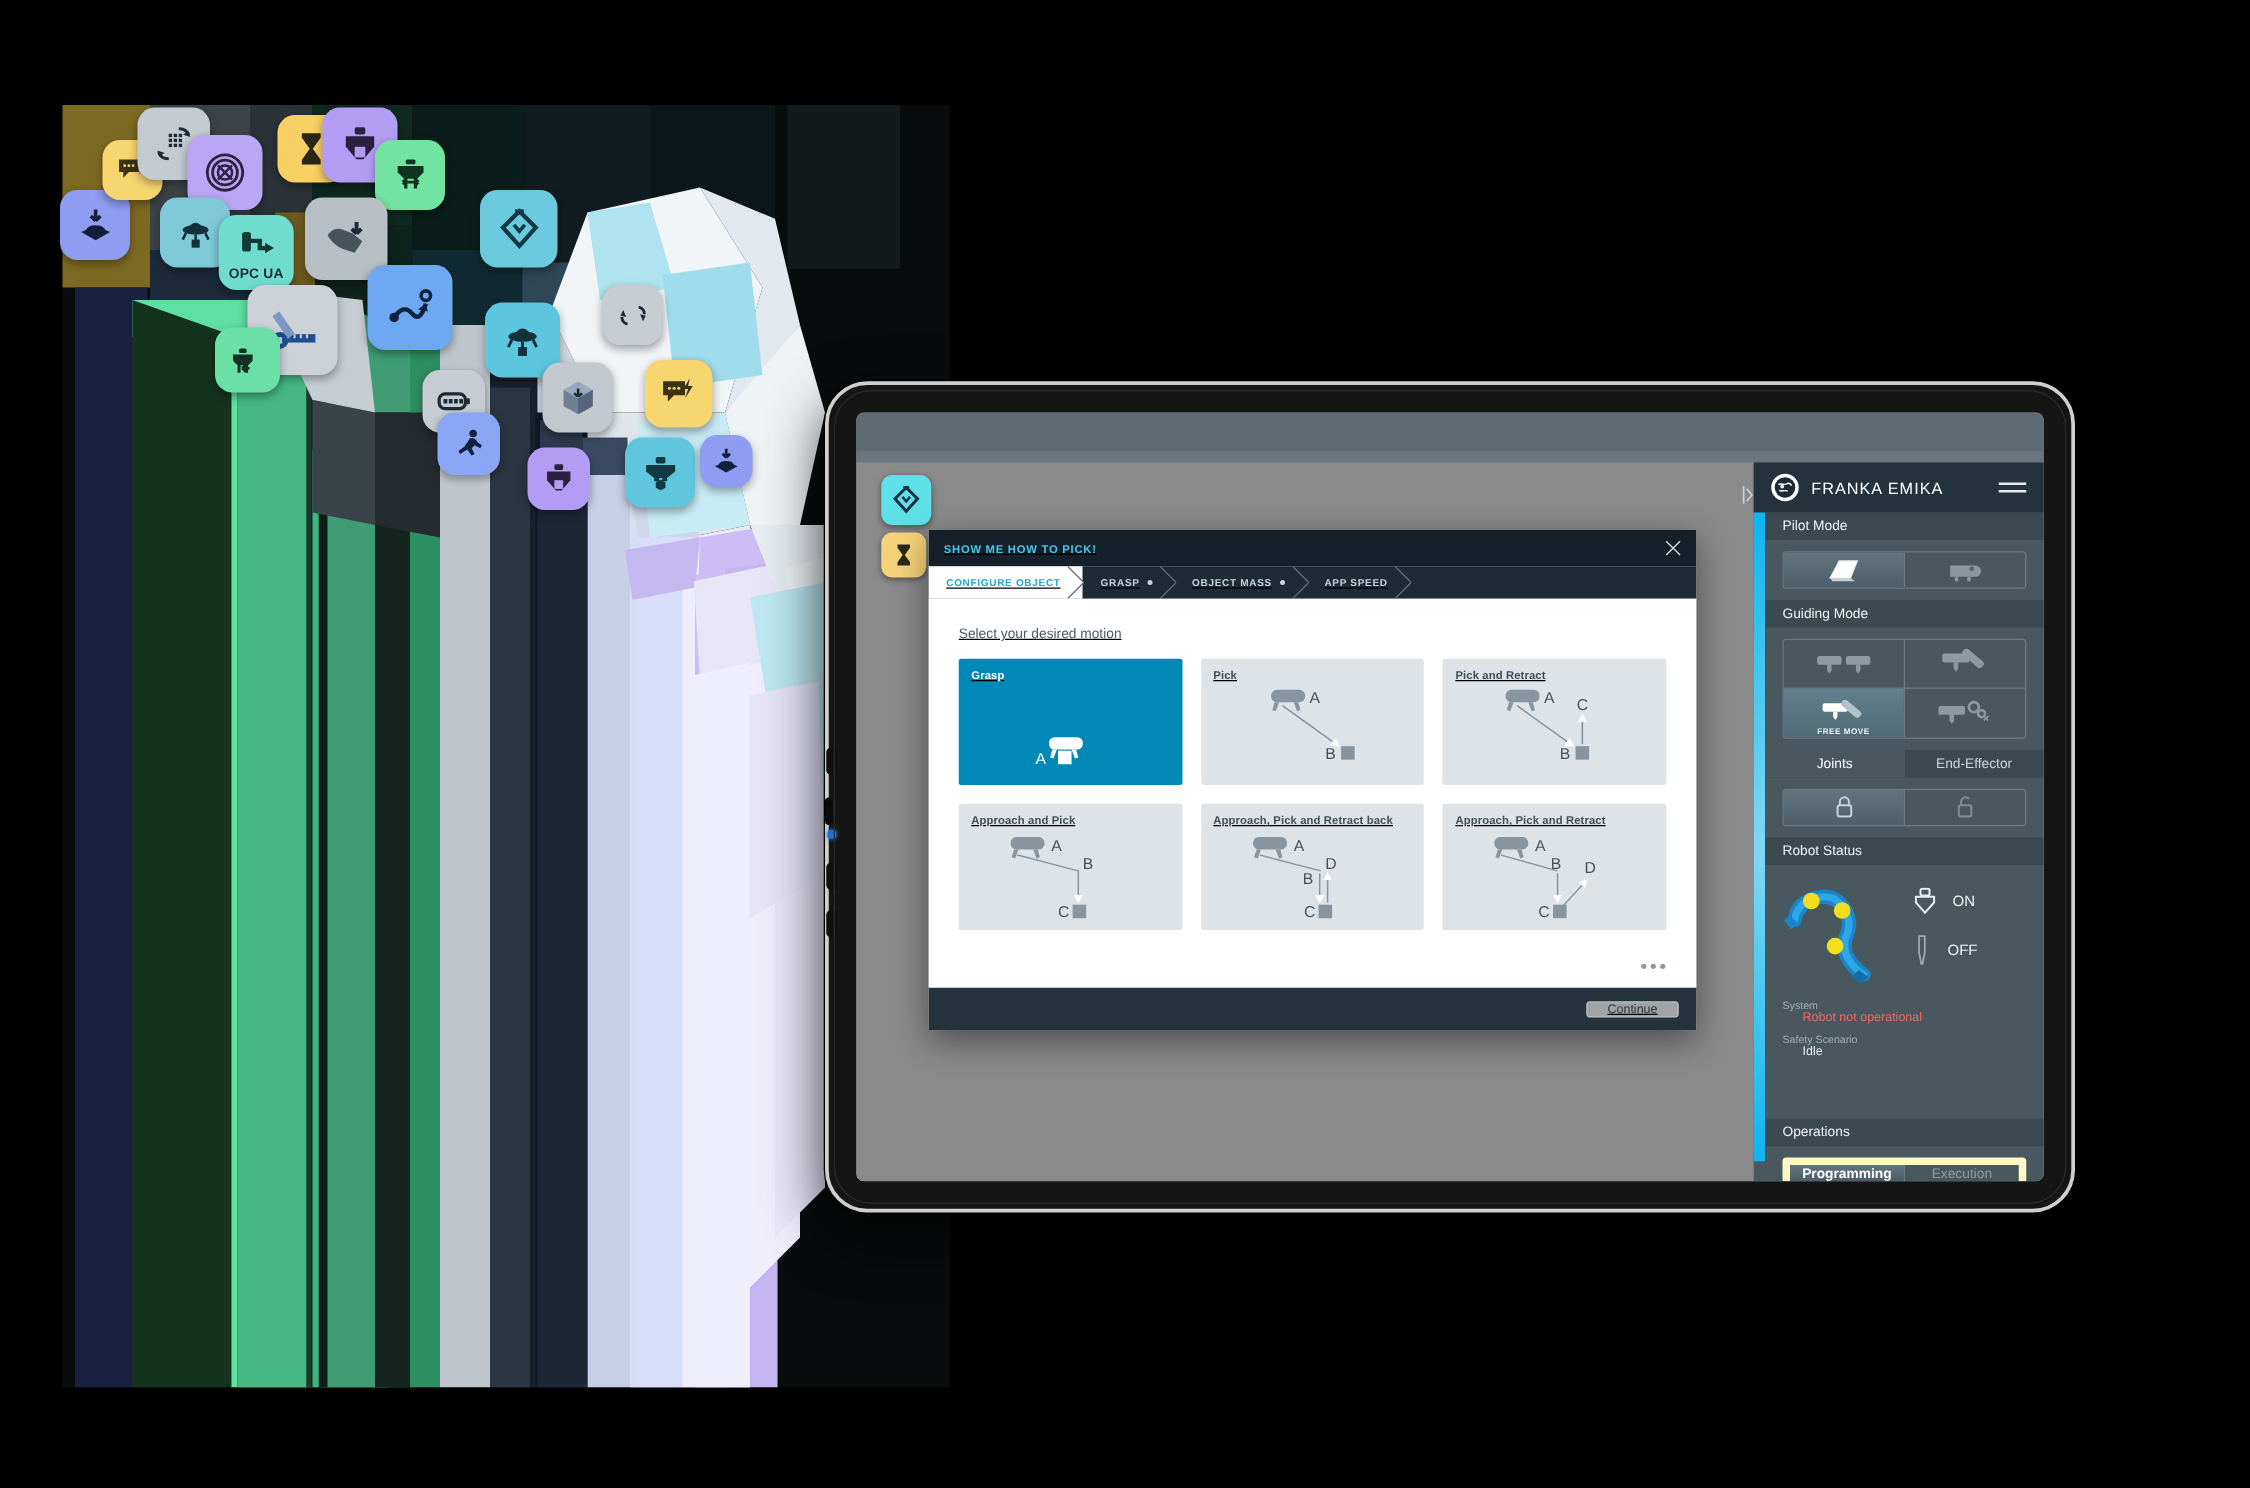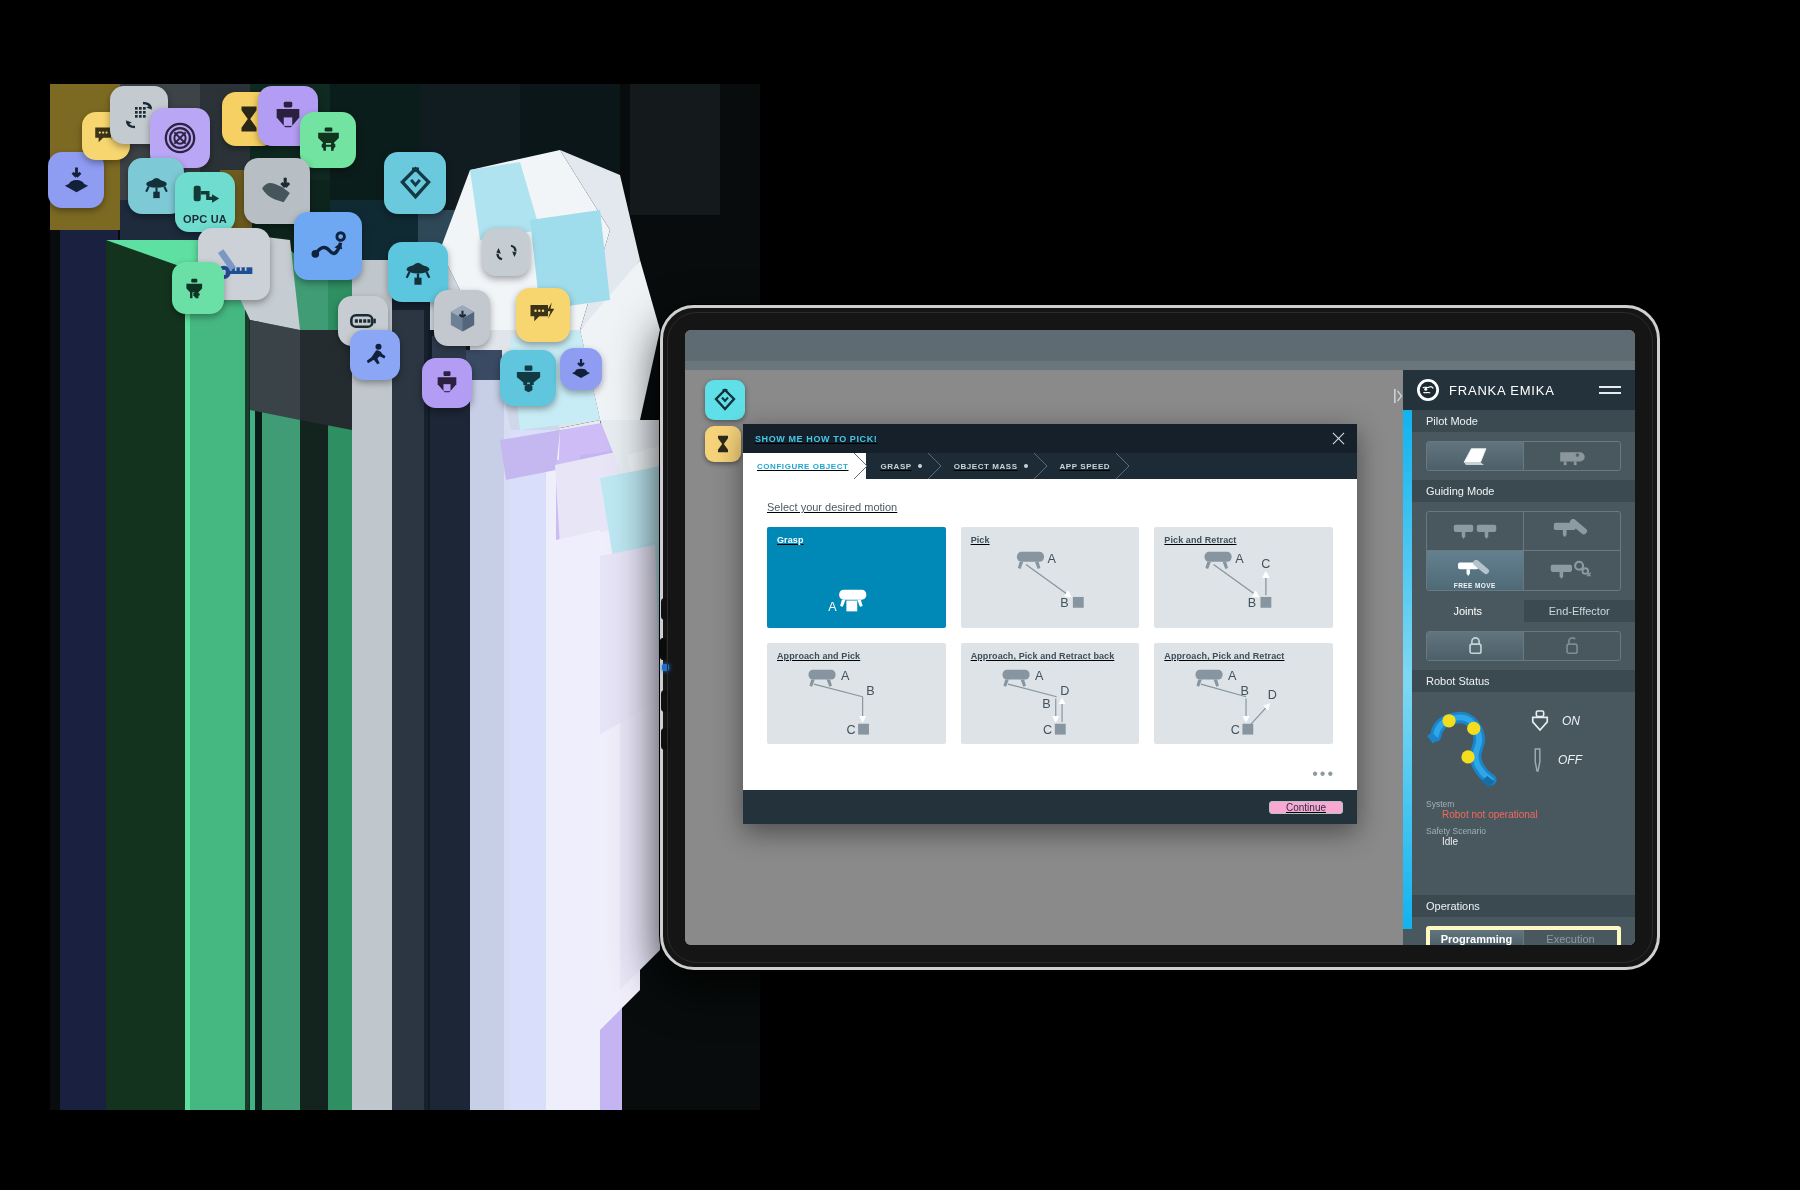--- a/index.html
+++ b/index.html
@@ -92,21 +92,21 @@
   .card .cname { font-size: 9px; font-weight:700; color:#3d4f5a; letter-spacing:.1px;}
   .card.sel { background:#0089b6; }
   .card.sel .cname { color:#fff; }
   .card .diag { position:absolute; left:0; right:0; top:14px; bottom:4px; }
   .card .diag svg { width:100%; height:100%; }
 
   .dots-more { position:absolute; right:22px; bottom:8px; color:#8d9aa2; font-size:16px; letter-spacing:2px; line-height:1;}
 
   .dlg-footer { height: 34px; background:#24323c; display:flex; align-items:center; justify-content:flex-end; padding-right: 14px;}
   .btn-continue {
-    background:#f9a8d4; border:1px solid #b9c2c7; border-radius:3px;
+    background:#a3a3a3; border:1px solid #b9c2c7; border-radius:3px;
     font-size: 10px; color:#27333b; padding: 0 16px; cursor:pointer;
     font-family:"Liberation Sans", sans-serif;
   }
 
   
   .sidebar {
     position:absolute; right:0; top:0; bottom:0; width:232px;
     background:#49585f; display:flex; flex-direction:column;justify-content:center;
   }
   .sb-accent { position:absolute; left:0; top:40px; bottom:16px; width:9px;
@@ -131,31 +131,31 @@
   .grid2 .cell { height:39px; display:flex; align-items:center; justify-content:center; position:relative; cursor:pointer;}
   .grid2 .cell:nth-child(1),.grid2 .cell:nth-child(2){ border-bottom:1px solid #6a7980;}
   .grid2 .cell:nth-child(1),.grid2 .cell:nth-child(3){ border-right:1px solid #6a7980;}
   .grid2 .cell.on { background: linear-gradient(180deg,#63808f,#4f6a77); }
   .cell .celllabel{ position:absolute; bottom:1px; left:0; right:0; text-align:center; font-size:6.5px; color:#eef4f7; letter-spacing:.4px; font-weight:700;}
 
   .tabsrow { display:flex; background:#3b4950; }
   .tabsrow .t { flex:1; text-align:center; font-size:11px; padding:5px 0; color:#cdd7dc; cursor:pointer;}
   .tabsrow .t.on { background:#49585f; color:#fff; }
 
-  .status-wrap { display:flex; padding: 6px 14px 0 14px; font-style: italic; }
+  .status-wrap { display:flex; padding: 6px 14px 0 14px; }
   .robot-img { width:86px; height:95px; }
   .io-col { flex:1; padding-left:18px; padding-top:12px; display:flex; flex-direction:column; gap:16px;}
   .io-row { display:flex; align-items:center; gap:12px; color:#eef3f5; font-size:12px;}
   .kv { padding: 0 14px; }
   .kv .k { font-size:8.5px; color:#9fb0b8; margin-top:6px;}
   .kv .v { font-size:10px; color:#e8eef1;margin-left:16px; }
   .kv .v.alert { color:#f4685e; }
 
   .ops-pad { padding: 9px 14px; }
-  .ops-seg { display:flex; border:4px solid #fef9c3; border-radius:3px; overflow:hidden; height:26px; }
+  .ops-seg { display:flex; border:6px solid #fef9c3; border-radius:3px; overflow:hidden; height:26px; }
   .ops-seg .s { flex:1; display:flex; align-items:center; justify-content:center; font-size:11px; color:#8c9ba3; cursor:pointer;}
   .ops-seg .s.on { background: linear-gradient(180deg,#61757f,#4a5d66); color:#fff; font-weight:700;}
   .ops-seg .s + .s { border-left:1px solid #6a7980;}
 </style>
 </head>
 <body>
 
 <div id="stage">
 
   <div class="collage">

